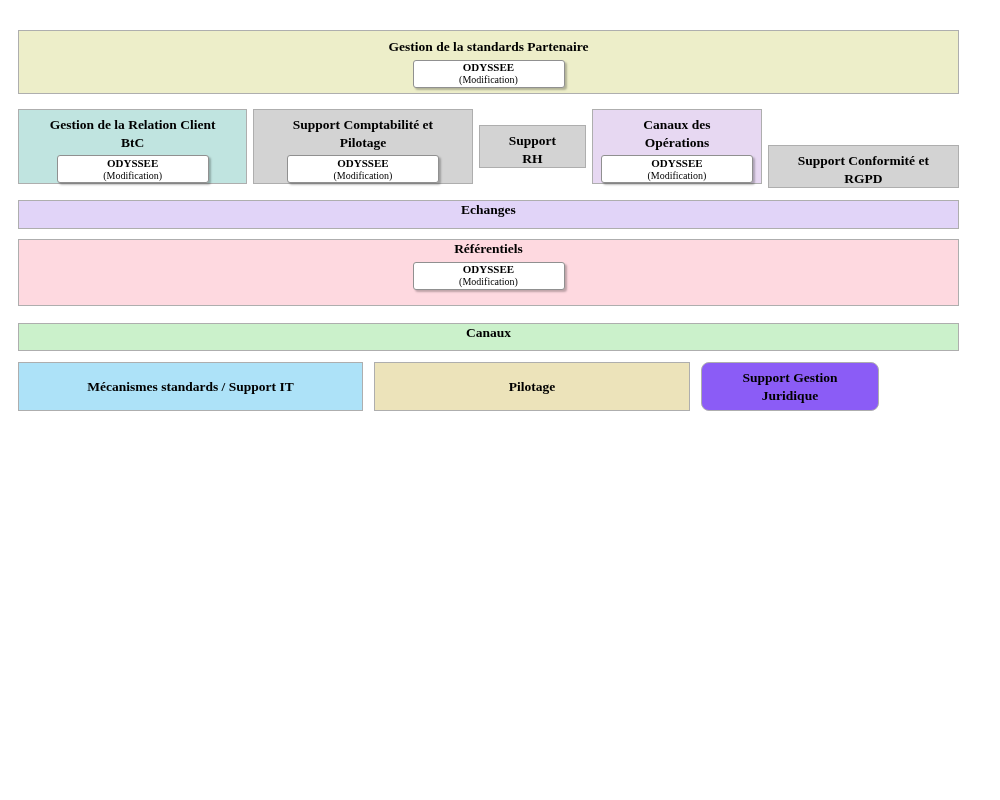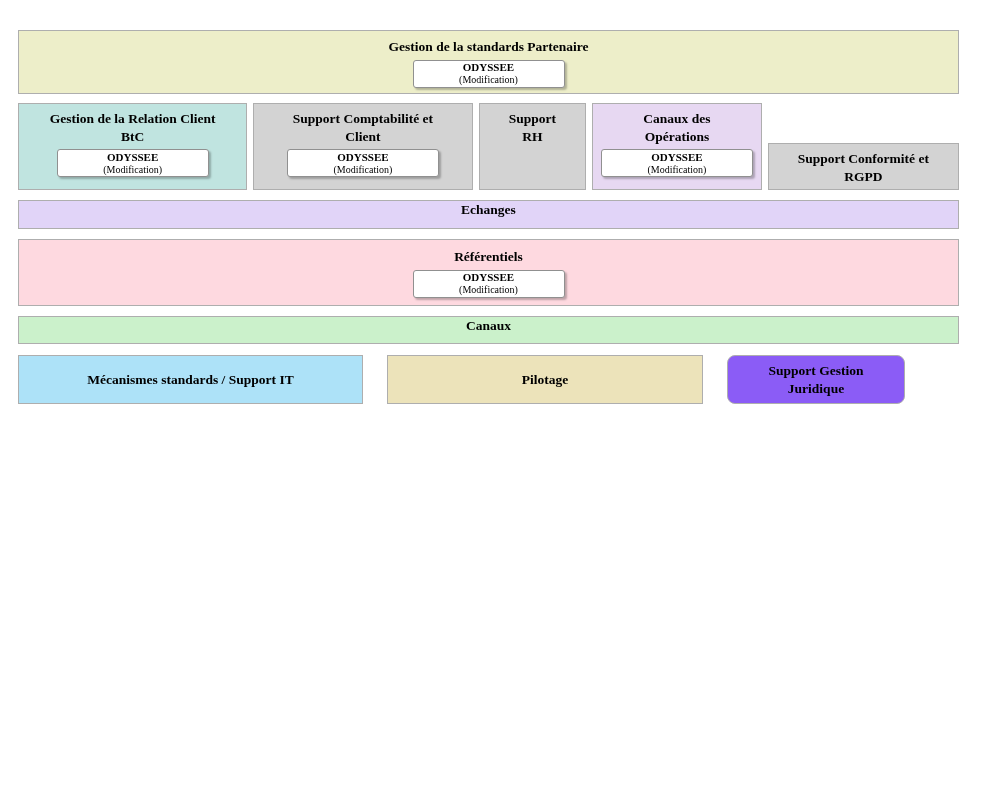--- a/index.html
+++ b/index.html
@@ -33,36 +33,36 @@
     box-shadow: 2px 2px 2px rgba(0,0,0,0.25);
     display: flex;
     flex-direction: column;
     justify-content: center;
   }
   .app-name   { font-size: 11px;   font-weight: bold; line-height: 1.15; color:#000; }
   .app-status { font-size: 10px; line-height: 1.15; color:#000; }
 
   .band-partner { width: 941px; height: 64px; padding-top: 7px; }
 
-  .row2 { display: flex; gap: 6px; margin-top: 9px; height: 87px; width: 941px; }
+  .row2 { display: flex; gap: 6px; margin-top: 9px; height: 87px; width: 941px; align-items: center; }
   .row2 .block { padding-top: 6px; }
   .b1 { width: 230px; }
   .b2 { width: 220px; }
   .b3 { width: 108px;  }
   .b4 { width: 170px; }
   .b5 { width: 192px; }
 
   .band-echanges, .band-canaux {
     width: 941px; height: 29px; margin-top: 10px;
     display: flex; align-items: flex-start; justify-content: center;
   }
-  .band-ref { width: 941px; height: 67px; margin-top: 10px; padding-top: 8px; }
-  .band-canaux { margin-top: 10px; height: 28px; }
+  .band-ref { width: 941px; height: 67px; margin-top: 10px; }
+  .band-canaux { margin-top: 17px; height: 28px; }
 
-  .row6 { display: flex; gap: 24px; margin-top: 11px; height: 49px; width: 941px; }
+  .row6 { display: flex; gap: 11px; margin-top: 11px; height: 49px; width: 941px; }
   .row6 .block { display: flex; align-items: center; justify-content: center; }
   .c1 { width: 345px; }
   .c2 { width: 316px; }
   .c3 { width: 178px; }
 </style>
 </head>
 <body>
 
 <div class="diagram">
 
@@ -80,21 +80,21 @@
       <div class="title">Gestion de la Relation Client
 BtC</div>
       <div class="app-box">
         <div class="app-name">ODYSSEE</div>
         <div class="app-status">(Modification)</div>
       </div>
     </section>
 
     <section class="block b2" style="background-color: rgb(211, 211, 211);">
       <div class="title">Support Comptabilité et
-Client</div>
+Pilotage</div>
       <div class="app-box">
         <div class="app-name">ODYSSEE</div>
         <div class="app-status">(Modification)</div>
       </div>
     </section>
 
     <section class="block b3" style="background-color: rgb(211, 211, 211);">
       <div class="title">Support
 RH</div>
     </section>

